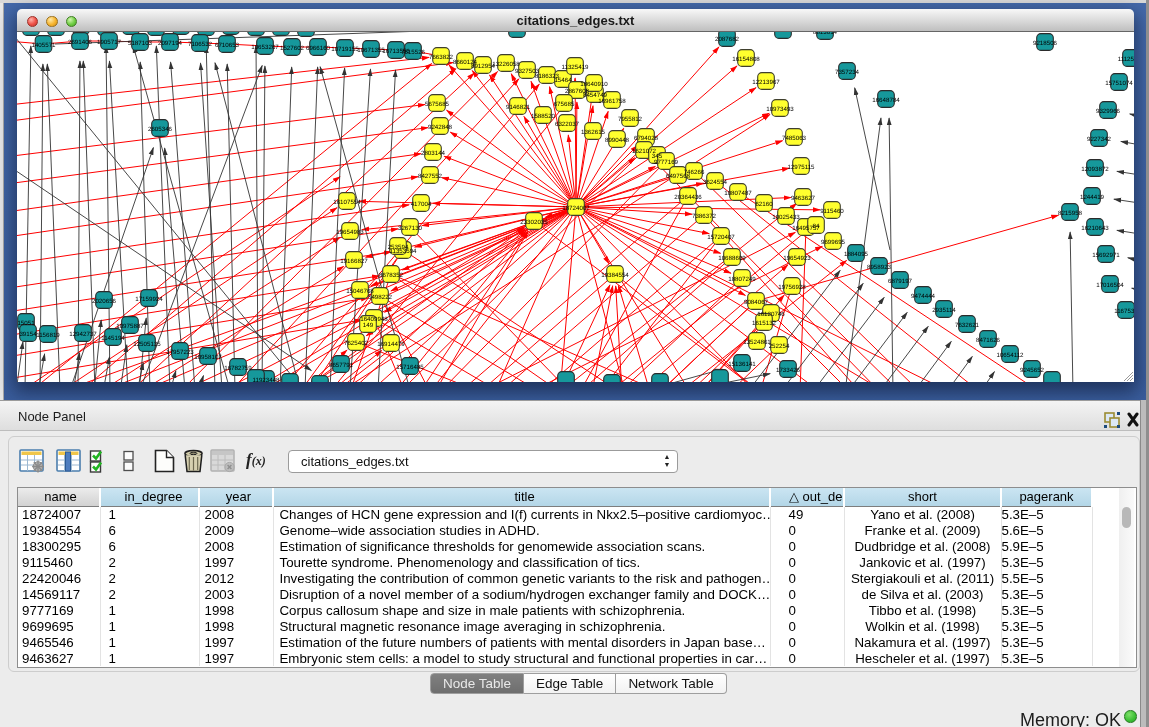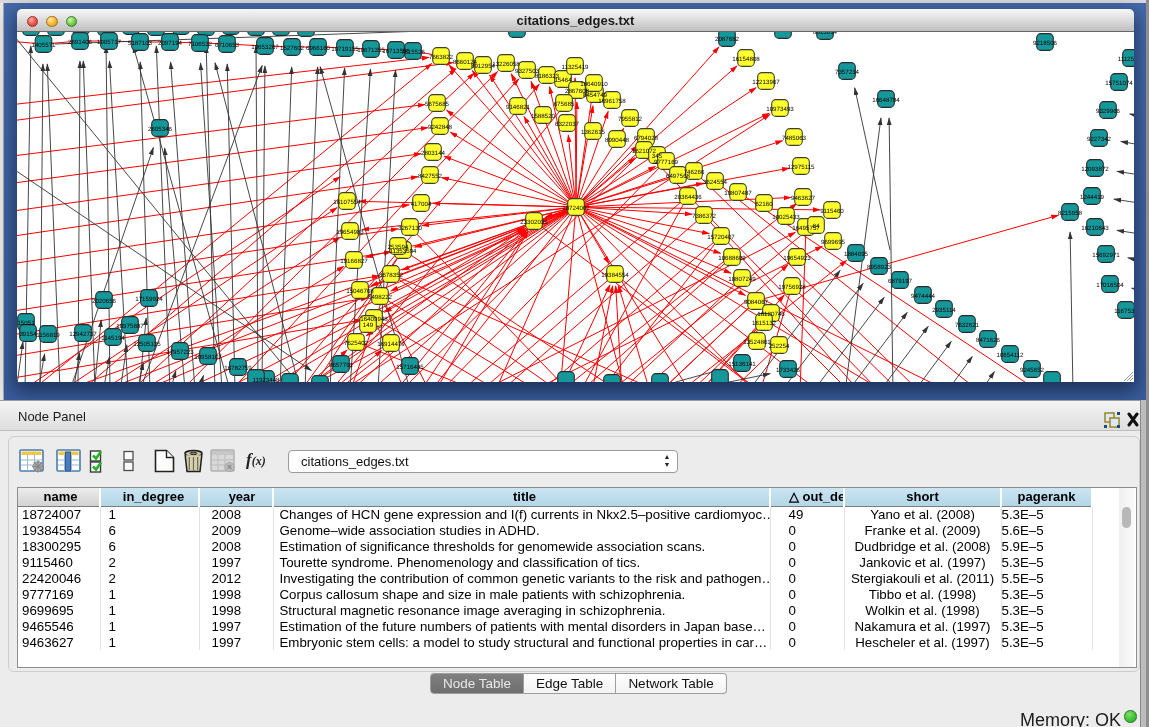--- a/index.html
+++ b/index.html
@@ -20,25 +20,25 @@
 #paneltitle{position:absolute;left:0;top:0;width:1140px;height:31px;background:linear-gradient(#f4f4f4,#dedede);border-bottom:1px solid #bdbdbd;border-top:1px solid #9b9b9b}
 #paneltitle span{position:absolute;left:18px;top:8px;font-size:13px;color:#1c1c1c}
 #panelbody{position:absolute;left:8px;top:36px;width:1132px;height:236px;background:#ececec;border:1px solid #cdcdcd;border-radius:6px}
 #prightline{position:absolute;left:1140px;top:400px;width:1px;height:327px;background:#8a8a8a}
 #prightfill{position:absolute;left:1141px;top:400px;width:8px;height:327px;background:#bcbcbc}
 #combo{position:absolute;left:288px;top:450px;width:390px;height:23px;background:#fff;border:1px solid #9b9b9b;border-radius:4px;font-size:13px;color:#111;line-height:21px;padding-left:12px}
 #combo .step{position:absolute;right:4px;top:2px;width:12px;height:18px;font-size:7px;color:#222;line-height:8px;text-align:center}
 
 #tablewrap{position:absolute;left:17px;top:487px;width:1120px;height:181px;background:#fff;border:1px solid #8d8d8d}
 table{border-collapse:collapse;table-layout:fixed;width:1075px;font-size:13.3px}
-th{background:linear-gradient(#cbe5f2,#b3d6e7);font-weight:bold;font-size:13px;height:18px;border-right:2px solid #fff;border-bottom:1px solid #7d7d7d;overflow:hidden;white-space:nowrap}
+th{background:linear-gradient(#cbe5f2,#b3d6e7);font-weight:normal;font-size:13px;height:18px;border-right:2px solid #fff;border-bottom:1px solid #7d7d7d;overflow:hidden;white-space:nowrap}
 td{height:16px;padding:0;overflow:hidden;white-space:nowrap;color:#000;border-right:1px solid #e3e3e3}
 .c1{width:82px;padding-left:4px}
 .c2{width:99px;padding-left:8px}
-.c3{width:74px;padding-left:12px}
+.c3{width:74px;padding-left:5px}
 .c4{width:497px;padding-left:6px}
 .c5{width:74px;padding-left:18px}
 .c6{width:157px;text-align:center}
 .c7{width:91px;}
 #vsb{position:absolute;left:1119px;top:488px;width:15px;height:179px;background:linear-gradient(90deg,#efefef,#fafafa)}
 #vsb .th{position:absolute;left:3px;top:19px;width:9px;height:21px;border-radius:5px;background:#b8b8b8}
 
 .tabs{position:absolute;left:430px;top:673px;height:21px;display:flex;font-size:13.5px}
 .tab{height:21px;line-height:20px;padding:0 12px;border:1px solid #9e9e9e;border-left:none;background:linear-gradient(#ffffff,#f2f2f2);color:#111}
 .tab.first{border-left:1px solid #9e9e9e;border-radius:4px 0 0 4px;background:linear-gradient(#808080,#6e6e6e);color:#e9e9e9}
@@ -699,20 +699,29 @@
 <tr>
             <td class="c1">22420046</td>
             <td class="c2">2</td>
             <td class="c3">2012</td>
             <td class="c4">Investigating the contribution of common genetic variants to the risk and pathogen…</td>
             <td class="c5">0</td>
             <td class="c6">Stergiakouli et al. (2011)</td>
             <td class="c7">5.5E–5</td>
           </tr>
 <tr>
+            <td class="c1">14569117</td>
+            <td class="c2">2</td>
+            <td class="c3">2003</td>
+            <td class="c4">Disruption of a novel member of a sodium/hydrogen exchanger family and DOCK…</td>
+            <td class="c5">0</td>
+            <td class="c6">de Silva et al. (2003)</td>
+            <td class="c7">5.3E–5</td>
+          </tr>
+<tr>
             <td class="c1">9777169</td>
             <td class="c2">1</td>
             <td class="c3">1998</td>
             <td class="c4">Corpus callosum shape and size in male patients with schizophrenia.</td>
             <td class="c5">0</td>
             <td class="c6">Tibbo et al. (1998)</td>
             <td class="c7">5.3E–5</td>
           </tr>
 <tr>
             <td class="c1">9699695</td>

